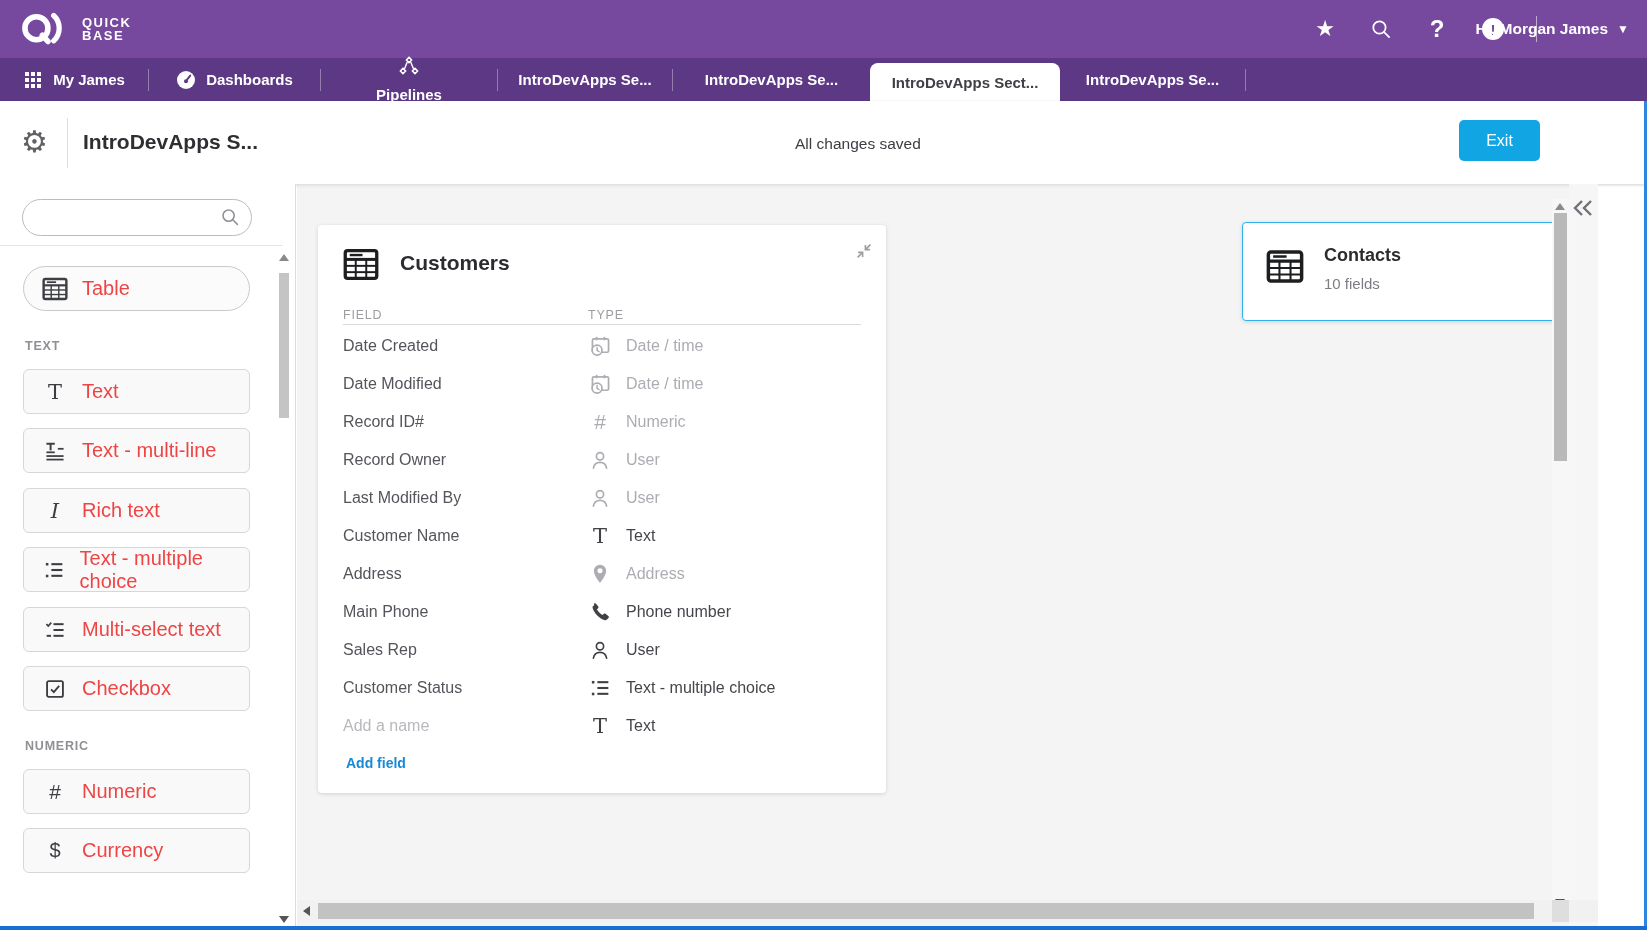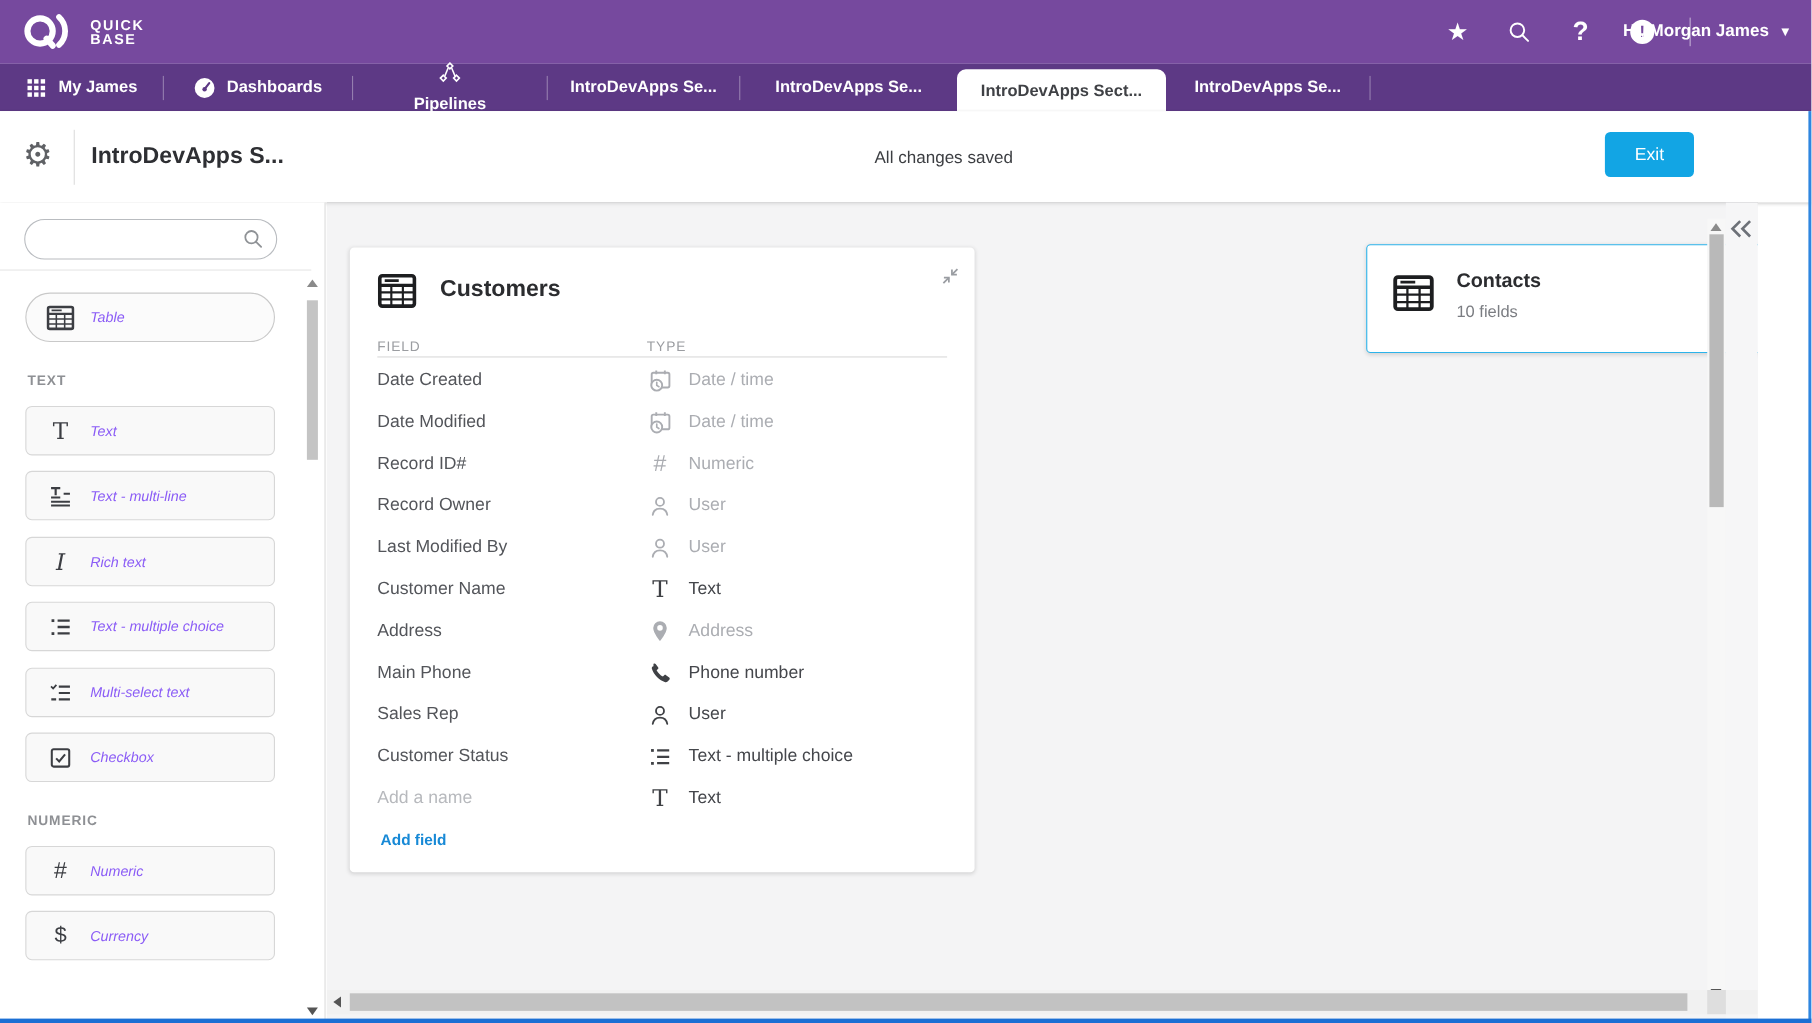--- a/index.html
+++ b/index.html
@@ -38,21 +38,21 @@
 
   
   .sidebar { position:absolute; left:0; top:184px; width:296px; height:746px; background:#fff; border-right:1px solid #dcdcdc; }
   .search-wrap { position:absolute; left:22px; top:15px; width:230px; height:37px; }
   .search-input { width:100%; height:100%; border:1px solid #b9bcc0; border-radius:19px; padding:0 38px 0 16px; font-size:14px; font-family:inherit; outline:none; }
   .search-glyph { position:absolute; right:12px; top:8px; width:20px; height:20px; color:#8f9296; }
   .side-sep { position:absolute; left:0; top:61px; width:283px; height:1px; background:#e6e6e6; }
   .side-item { position:absolute; left:23px; width:227px; height:45px; background:#f9f9f9; border:1px solid #d7d7d7; border-radius:6px; display:flex; align-items:center; cursor:grab; }
   .side-item.pill { border-radius:23px; background:#fbfbfb; border-color:#c9c9c9; }
   .side-ic { width:26px; height:26px; margin:0 14px 0 18px; display:flex; align-items:center; justify-content:center; color:#3c3e43; }
-  .side-label { font-size:13px; color:#8b5cf6;font-style:italic; }
+  .side-label { font-size:20px; color:#ef4444; }
   .sec-label { position:absolute; left:25px; font-size:12.5px; font-weight:bold; letter-spacing:.8px; color:#8e9094; }
   .glyphT  { font-family:"DejaVu Serif", serif; font-size:21px; color:#3c3e43; }
   .glyphI  { font-family:"DejaVu Serif", serif; font-style:italic; font-size:21px; color:#3c3e43; }
   .glyphH  { font-size:21px; color:#3c3e43; }
   .glyphS  { font-size:20px; color:#3c3e43; }
   
   .side-sb { position:absolute; right:5px; top:64px; width:12px; height:682px; }
   .side-sb-thumb { position:absolute; left:1px; top:25px; width:10px; height:145px; background:#c4c4c4; border-radius:0; }
 
   

